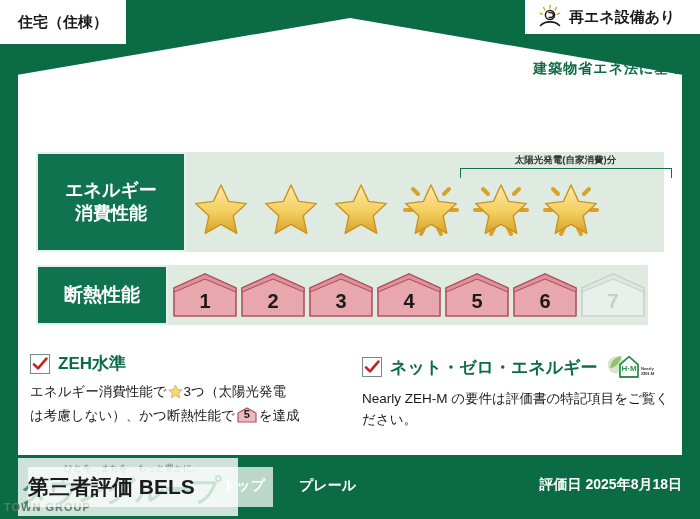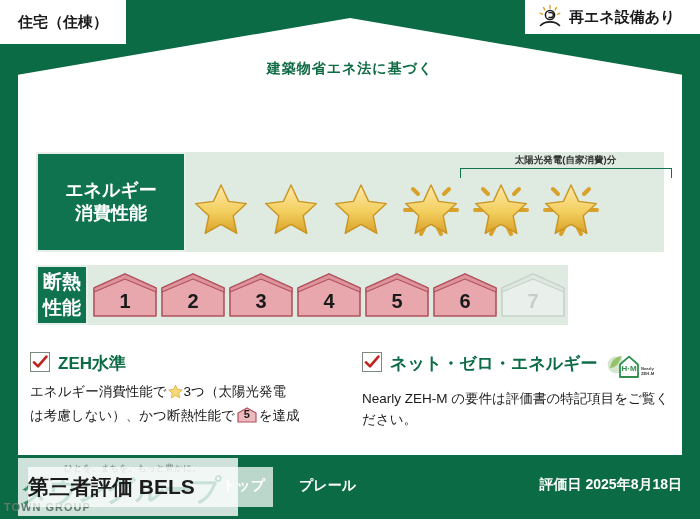--- a/index.html
+++ b/index.html
@@ -36,21 +36,21 @@
     background:#ffffff;
     display:flex;align-items:center;gap:6px;padding-left:12px;
     box-sizing:border-box;z-index:6;
   }
   .tag-right .lbl{
     font-size:15px;font-weight:bold;color:#1a1a1a;white-space:nowrap;
   }
   .solar-ico{width:26px;height:26px;flex:0 0 26px;display:block;}
   
   .title-wrap{
-    position:absolute;left:0;top:60px;width:700px;text-align:center;z-index:5;
+    position:absolute;left:0;top:60px;width:700px;text-align:right;z-index:5;
   }
   .subtitle{
     font-size:14px;font-weight:bold;color:#0f6b44;letter-spacing:1px;
     margin:0 0 6px 0;
   }
   .maintitle{
     font-size:27px;font-weight:bold;color:#0b6b45;letter-spacing:1px;
     margin:0;
   }
   
@@ -85,40 +85,40 @@
   .solar-note{
     position:absolute;left:272px;top:2px;width:215px;text-align:center;
     font-size:9.5px;font-weight:bold;color:#333;letter-spacing:0px;
     z-index:3;
   }
   .solar-bracket{
     position:absolute;left:274px;top:16px;width:210px;height:9px;
     border:1.6px solid #0f7350;border-bottom:none;z-index:3;
   }
   
-  #row-insul{top:265px;width:532px;height:60px;}
+  #row-insul{top:265px;width:612px;height:60px;}
   #row-insul .row-label{width:150px;font-size:19px;}
   #row-insul .row-field{flex:1;display:flex;align-items:center;padding-left:4px;}
   .grade{
     width:66px;height:46px;margin-right:2px;position:relative;flex:0 0 66px;
   }
   .grade svg{position:absolute;inset:0;}
   .grade .num{
     position:absolute;left:0;right:0;bottom:5px;text-align:center;
     font-size:20px;font-weight:bold;color:#1a1a1a;
   }
   .grade.off .num{color:#c3cfc8;}
   
   .callouts{
     position:absolute;left:30px;top:352px;width:640px;
     display:flex;gap:24px;z-index:5;
   }
   .callout{flex:1;}
   .callout-head{
-    display:flex;align-items:flex-start;gap:8px;margin-bottom:7px;
+    display:flex;align-items:center;gap:8px;margin-bottom:7px;
   }
   .chk{
     width:20px;height:20px;flex:0 0 20px;border:1.6px solid #7a8a80;
     background:#fff;position:relative;box-sizing:border-box;
   }
   .chk svg{position:absolute;left:1px;top:1px;}
   .callout-title{
     font-size:17px;font-weight:bold;color:#0b6b45;white-space:nowrap;
   }
   .callout-body{

